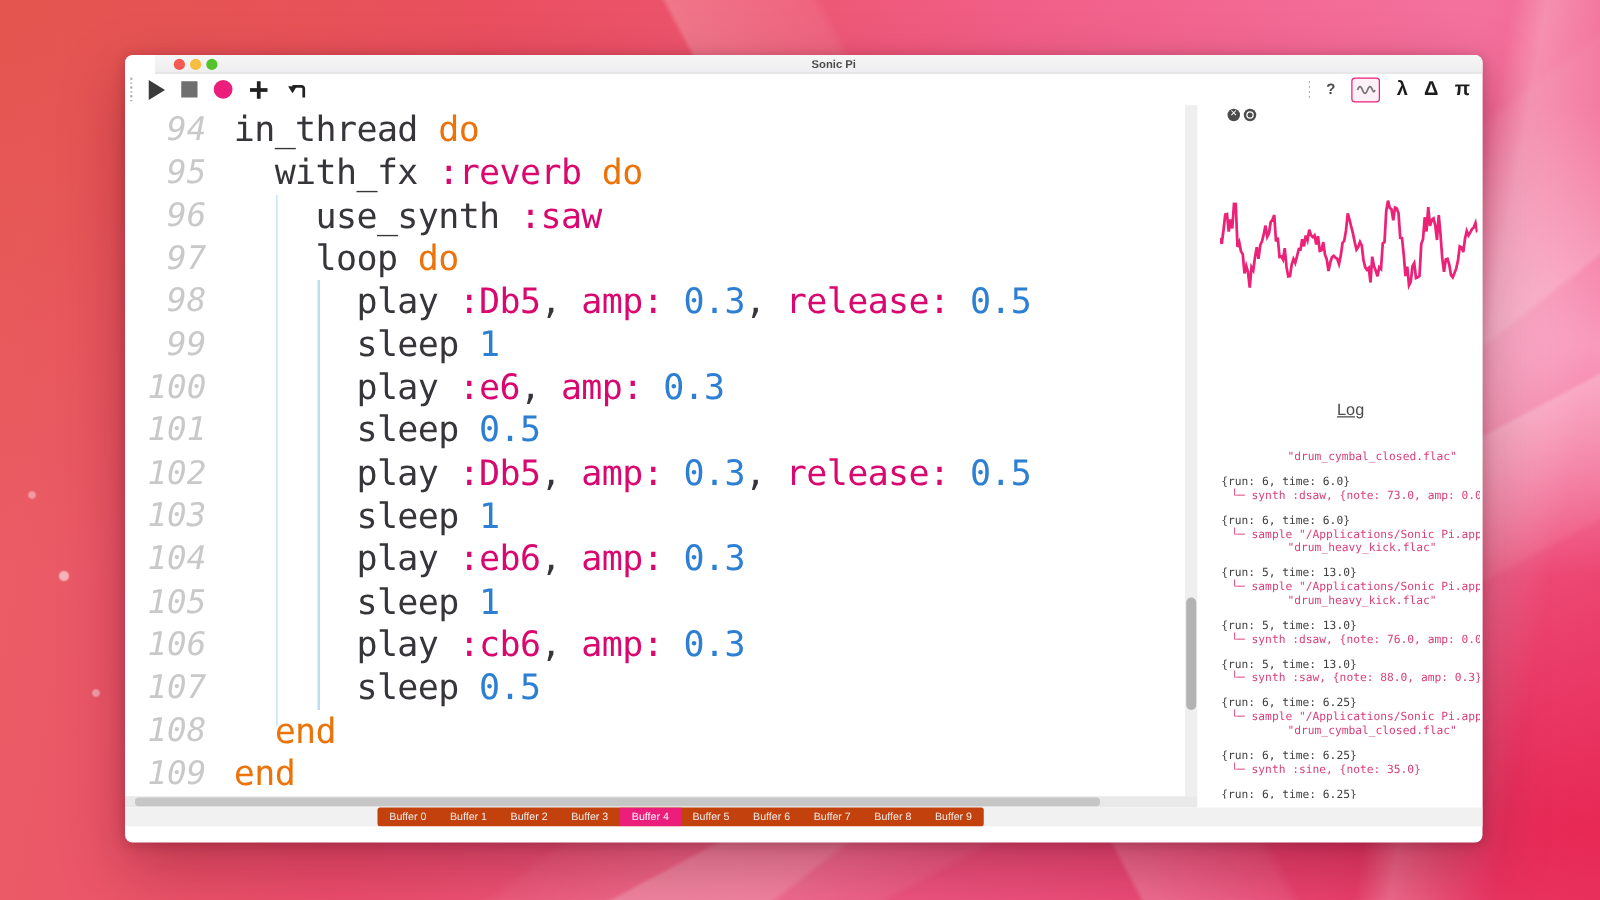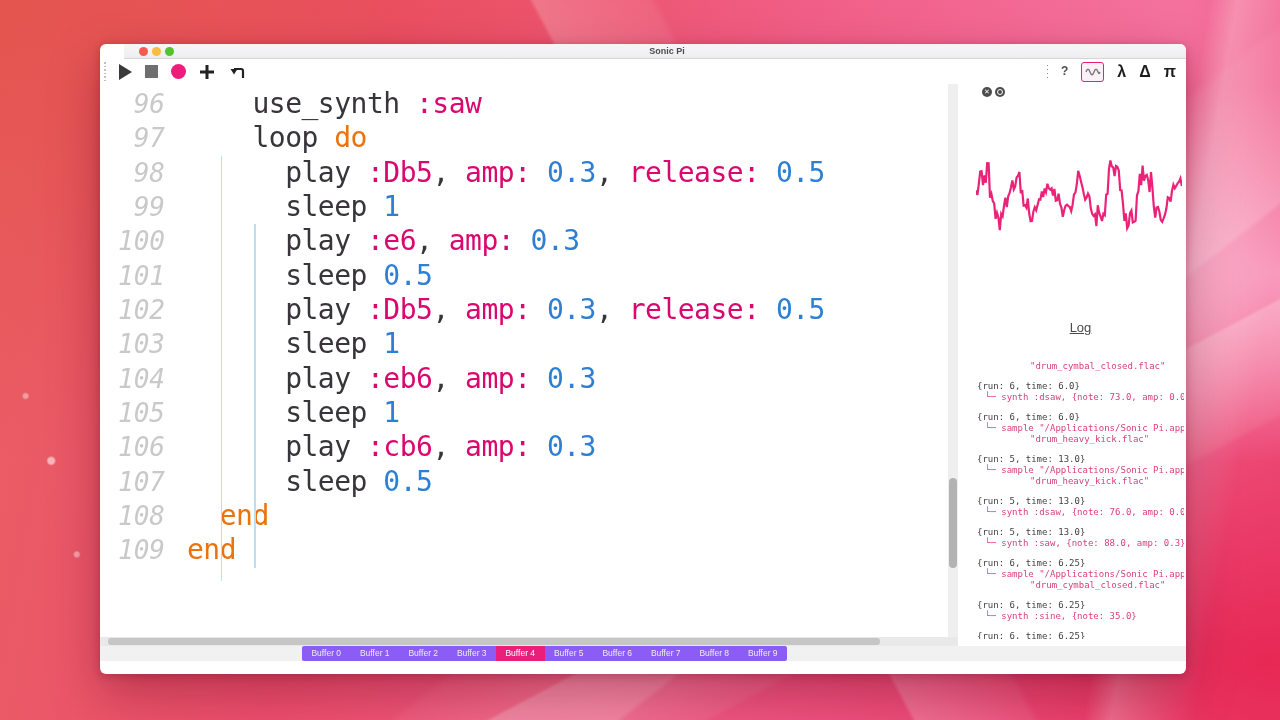--- a/index.html
+++ b/index.html
@@ -72,21 +72,21 @@
   .log-header{text-align:center;font-family:"Liberation Sans",sans-serif;font-size:13px;color:#4a4a4a;margin-bottom:6px;text-decoration:underline;}
   .entry{margin-bottom:9px;}
   .meta{color:var(--log-dark);}
   .sub{padding-left:8px;color:var(--log-pink);}
   .wrap{padding-left:53px;color:var(--log-pink);}
   .log-htrack{position:absolute;left:19px;right:10px;top:566px;height:8px;background:#f3f3f3;border-radius:3px;}
   .log-hthumb{position:absolute;left:35px;top:566px;width:95px;height:8px;background:#d2d2d2;border-radius:3px;}
 
   
   .bufrow{position:absolute;left:0;top:602px;width:100%;height:15px;background:#f1f1f1;}
-  .bufbar{position:absolute;left:202px;top:0;height:15px;display:flex;background:#8b5cf6;border-radius:2px;overflow:hidden;}
+  .bufbar{position:absolute;left:202px;top:0;height:15px;display:flex;background:#c2410c;border-radius:2px;overflow:hidden;}
   .tab{width:48.5px;text-align:center;font-size:8.5px;line-height:15px;color:#eee;}
   .tab.active{background:var(--accent);color:#fff;}
   .statusrow{position:absolute;left:0;top:617px;width:100%;height:13px;background:#ededed;border-top:1px solid #dcdcdc;}
   .status{position:absolute;right:8px;top:0;font-size:10px;line-height:12px;color:#3a3a3a;}
 </style>
 </head>
 <body>
 
 <div class="bg"></div>
 
@@ -135,20 +135,22 @@
           </svg>
         </span>
         <span class="ricon">λ</span>
         <span class="ricon">Δ</span>
         <span class="ricon">π</span>
       </div>
   </div>
 
   <div class="main">
     <div class="lines" id="code-lines">
+        <div class="line"><span class="lnum">94</span><span class="ctext"><span class="c-d">in_thread </span><span class="c-o">do</span></span></div>
+        <div class="line"><span class="lnum">95</span><span class="ctext"><span class="c-d">  with_fx </span><span class="c-p">:reverb</span><span class="c-d"> </span><span class="c-o">do</span></span></div>
         <div class="line"><span class="lnum">96</span><span class="ctext"><span class="c-d">    use_synth </span><span class="c-p">:saw</span></span></div>
         <div class="line"><span class="lnum">97</span><span class="ctext"><span class="c-d">    loop </span><span class="c-o">do</span></span></div>
         <div class="line"><span class="lnum">98</span><span class="ctext"><span class="c-d">      play </span><span class="c-p">:Db5</span><span class="c-d">, </span><span class="c-p">amp:</span><span class="c-d"> </span><span class="c-b">0.3</span><span class="c-d">, </span><span class="c-p">release:</span><span class="c-d"> </span><span class="c-b">0.5</span></span></div>
         <div class="line"><span class="lnum">99</span><span class="ctext"><span class="c-d">      sleep </span><span class="c-b">1</span></span></div>
         <div class="line"><span class="lnum">100</span><span class="ctext"><span class="c-d">      play </span><span class="c-p">:e6</span><span class="c-d">, </span><span class="c-p">amp:</span><span class="c-d"> </span><span class="c-b">0.3</span></span></div>
         <div class="line"><span class="lnum">101</span><span class="ctext"><span class="c-d">      sleep </span><span class="c-b">0.5</span></span></div>
         <div class="line"><span class="lnum">102</span><span class="ctext"><span class="c-d">      play </span><span class="c-p">:Db5</span><span class="c-d">, </span><span class="c-p">amp:</span><span class="c-d"> </span><span class="c-b">0.3</span><span class="c-d">, </span><span class="c-p">release:</span><span class="c-d"> </span><span class="c-b">0.5</span></span></div>
         <div class="line"><span class="lnum">103</span><span class="ctext"><span class="c-d">      sleep </span><span class="c-b">1</span></span></div>
         <div class="line"><span class="lnum">104</span><span class="ctext"><span class="c-d">      play </span><span class="c-p">:eb6</span><span class="c-d">, </span><span class="c-p">amp:</span><span class="c-d"> </span><span class="c-b">0.3</span></span></div>
         <div class="line"><span class="lnum">105</span><span class="ctext"><span class="c-d">      sleep </span><span class="c-b">1</span></span></div>

